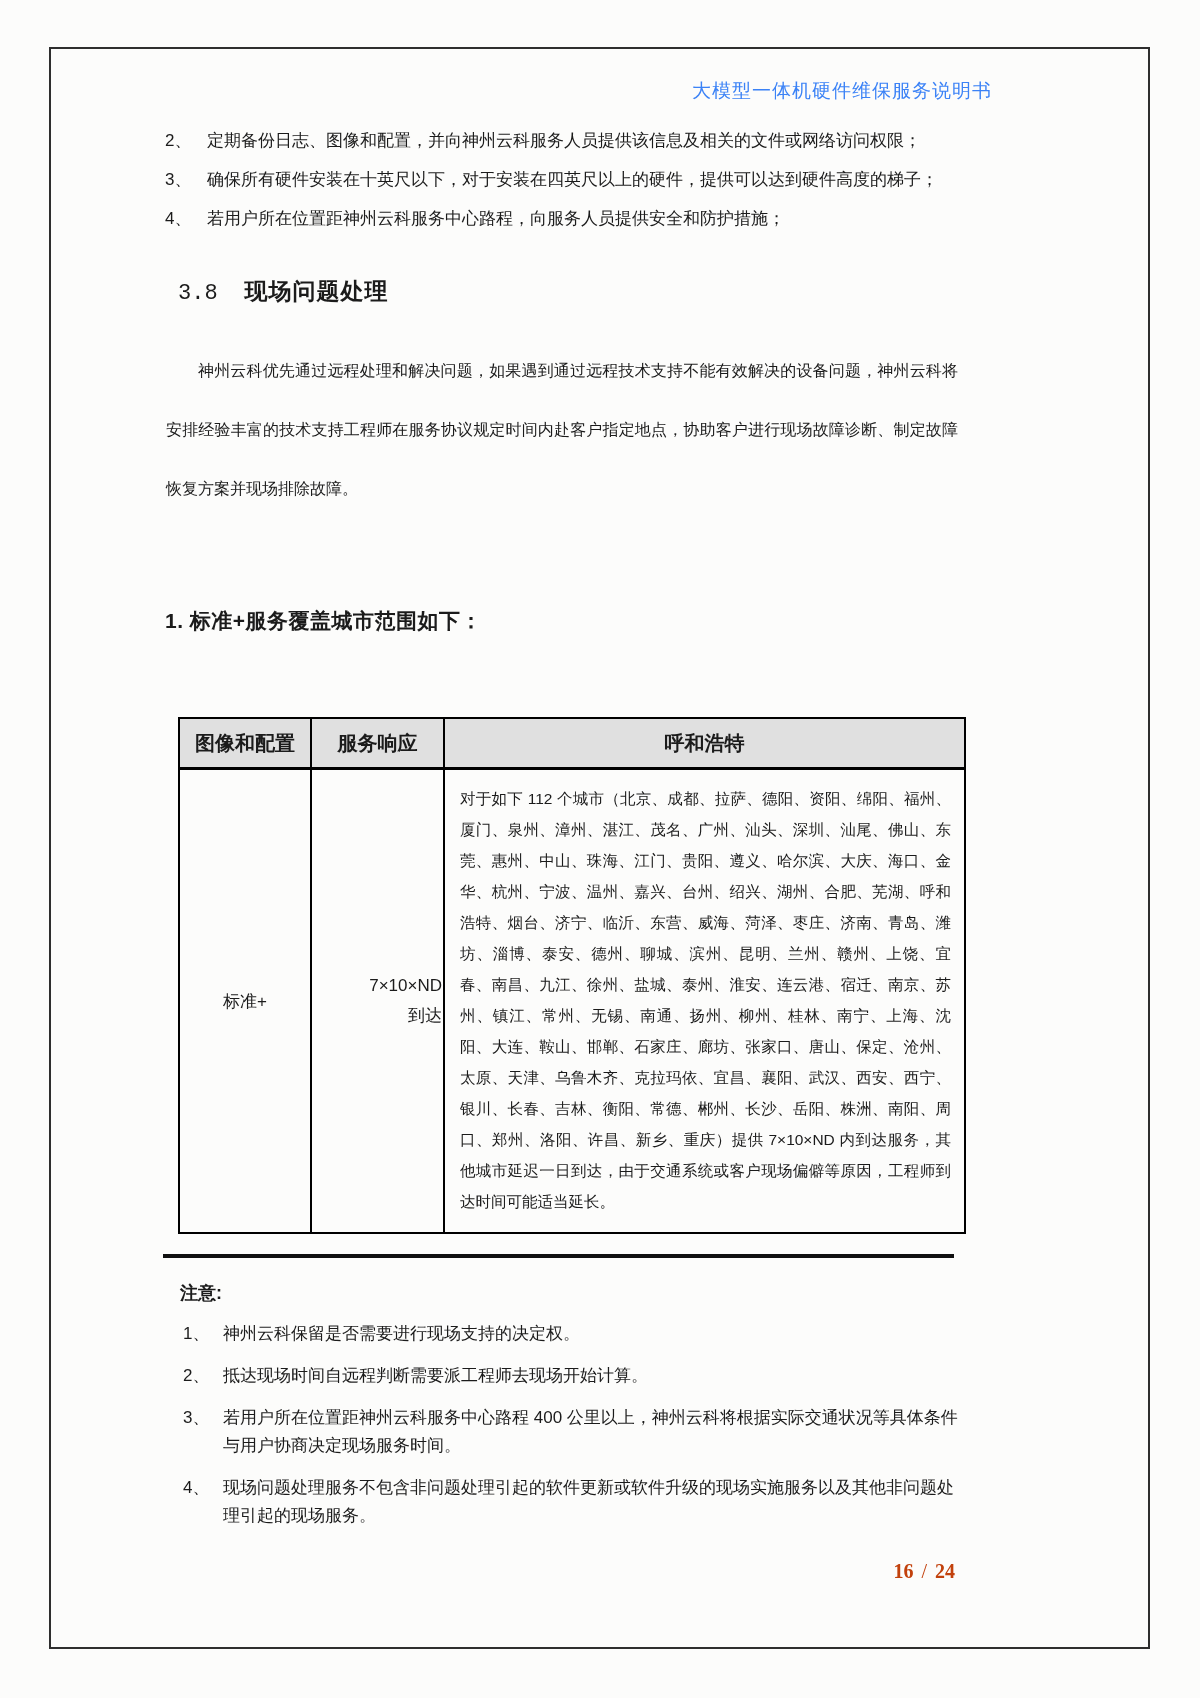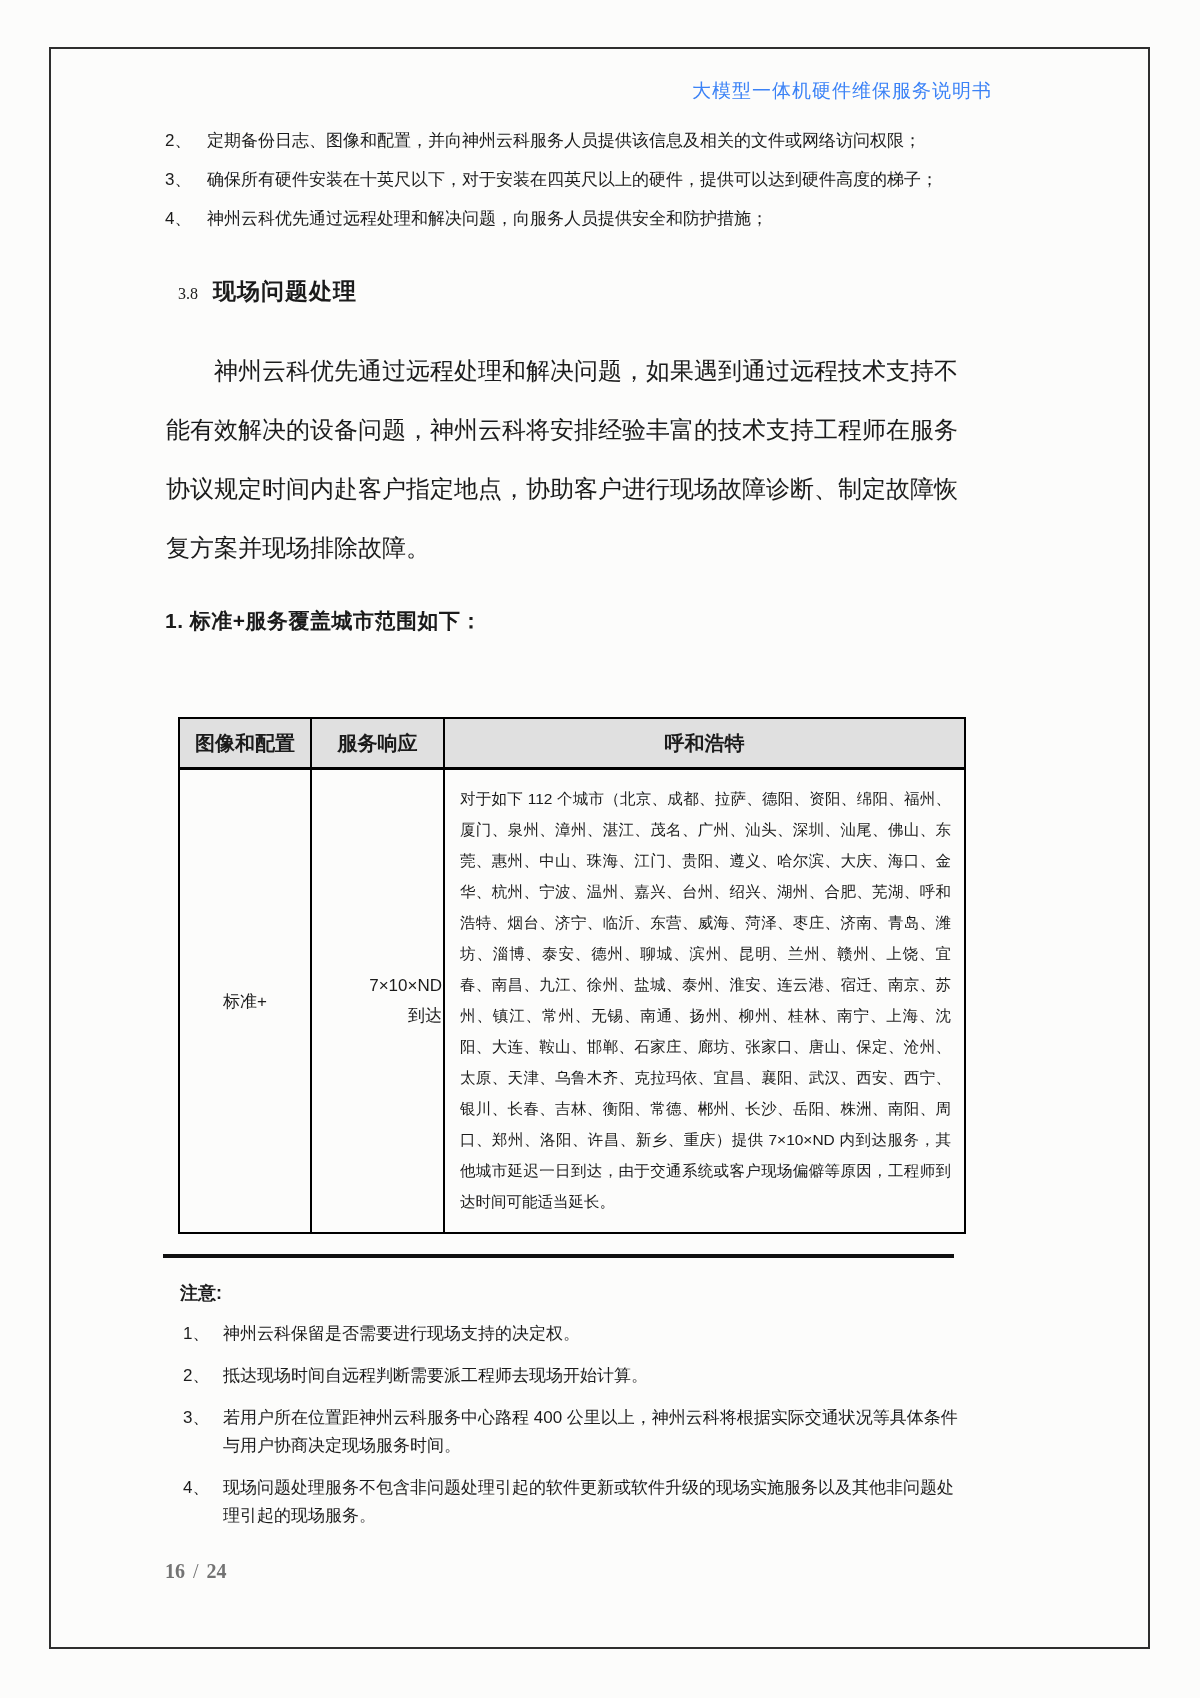--- a/index.html
+++ b/index.html
@@ -18,24 +18,24 @@
     font-family:"Liberation Serif","DejaVu Serif",serif;
     font-size:19px;color:#3b82f6;letter-spacing:1px;
   }
   
   .intro{position:absolute;left:165px;top:128px;width:792px;}
   .li{display:flex;font-size:17px;line-height:26px;margin-bottom:13px;}
   .li .num{width:42px;flex:0 0 42px;}
   .li .txt{flex:1;}
   
   .sec-head{position:absolute;left:178px;top:276px;}
-  .sec-num{font-family:Liberation Serif, serif;font-size:16px;margin-right:15px;}
+  .sec-num{font-family:Liberation Mono, monospace;font-size:22px;margin-right:27px;}
   .sec-title{font-weight:bold;font-size:23px;letter-spacing:1px;margin-top:20px;}
   
-  .paras{position:absolute;left:166px;top:341px;width:792px;font-size:24px;line-height:59px;text-align:justify;}
+  .paras{position:absolute;left:166px;top:341px;width:792px;font-size:16px;line-height:59px;text-align:justify;}
   .paras p{margin:0;text-indent:2em;}
   
   .cov-head{position:absolute;left:165px;top:607px;font-size:21px;font-weight:bold;letter-spacing:0.5px;}
   
   table.svc{position:absolute;left:178px;top:717px;width:786px;border-collapse:collapse;table-layout:fixed;}
   table.svc th,table.svc td{border:2px solid #000;}
   table.svc th{
     background:#e0e0e0;height:46px;font-size:20px;font-weight:bold;
     text-align:center;vertical-align:middle;border-bottom:3px solid #000;
   }
@@ -47,22 +47,22 @@
     text-align:justify;vertical-align:top;
   }
   
   .rule{position:absolute;left:163px;top:1254px;width:791px;height:4px;background:#101010;}
   .notes-label{position:absolute;left:180px;top:1281px;font-size:18px;font-weight:bold;}
   .notes{position:absolute;left:183px;top:1320px;width:775px;}
   .notes .li{font-size:17px;line-height:28px;margin-bottom:14px;}
   .notes .li .num{width:40px;flex:0 0 40px;}
   
   .footer{
-    position:absolute;left:165px;top:1560px;width:790px;text-align:left;
-    font-family:"Liberation Serif","DejaVu Serif",serif;font-size:20px;color:#737373;
+    position:absolute;left:165px;top:1560px;width:790px;text-align:right;
+    font-family:"Liberation Serif","DejaVu Serif",serif;font-size:20px;color:#c2410c;
   }
   .footer .pg{font-weight:bold;}
   .footer .sep{margin:0 8px;font-weight:normal;}
 </style>
 </head>
 <body>
 
 <div class="frame"></div>
 
 <div class="header-title">大模型一体机硬件维保服务说明书</div>
@@ -71,21 +71,21 @@
   <div class="li">
     <span class="num">2、</span>
     <span class="txt">定期备份日志、图像和配置，并向神州云科服务人员提供该信息及相关的文件或网络访问权限；</span>
   </div>
   <div class="li">
     <span class="num">3、</span>
     <span class="txt">确保所有硬件安装在十英尺以下，对于安装在四英尺以上的硬件，提供可以达到硬件高度的梯子；</span>
   </div>
   <div class="li">
     <span class="num">4、</span>
-    <span class="txt">神州云科优先通过远程处理和解决问题，向服务人员提供安全和防护措施；</span>
+    <span class="txt">若用户所在位置距神州云科服务中心路程，向服务人员提供安全和防护措施；</span>
   </div>
 </div>
 
 <div class="sec-head">
   <span class="sec-num">3.8</span><span class="sec-title">现场问题处理</span>
 </div>
 
 <div class="paras">
   <p>神州云科优先通过远程处理和解决问题，如果遇到通过远程技术支持不能有效解决的设备问题，神州云科将安排经验丰富的技术支持工程师在服务协议规定时间内赴客户指定地点，协助客户进行现场故障诊断、制定故障恢复方案并现场排除故障。</p>
 </div>

